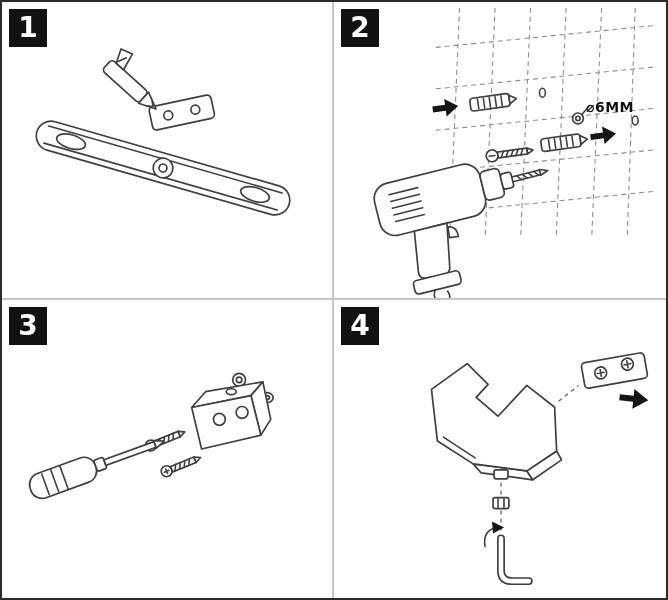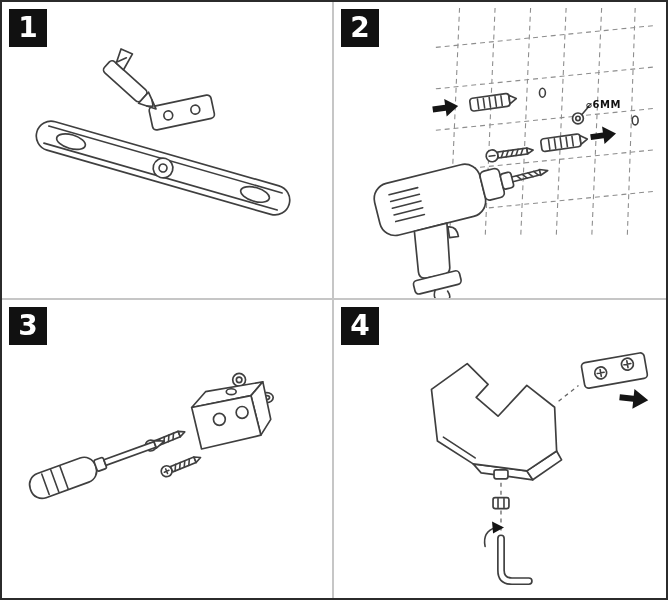--- a/index.html
+++ b/index.html
@@ -19,21 +19,21 @@
     font-size:28px;font-weight:bold;line-height:1;
   }
   .illus{position:absolute;left:0;top:0;width:100%;height:100%;}
   .fw{fill:#ffffff;stroke:#3f3f3f;stroke-width:1.7;stroke-linejoin:round;stroke-linecap:round;}
   .ln{fill:none;stroke:#3f3f3f;stroke-width:1.6;stroke-linejoin:round;stroke-linecap:round;}
   .blk{fill:#151515;stroke:none;}
   .dsh{fill:none;stroke:#8d8d8d;stroke-width:1.1;stroke-dasharray:5 4;}
   .dsh2{fill:none;stroke:#666666;stroke-width:1.3;stroke-dasharray:4 4;}
   .dia{
     position:absolute;left:252px;top:97px;z-index:2;
-    color:#111;font-size:10px;font-weight:bold;letter-spacing:.5px;
+    color:#111;font-size:14px;font-weight:bold;letter-spacing:.5px;
   }
 </style>
 </head>
 <body>
 
 <div class="sheet">
 
   <div class="panel p1">
     <div class="badge">1</div>
     <svg class="illus" viewBox="0 0 334 300">

